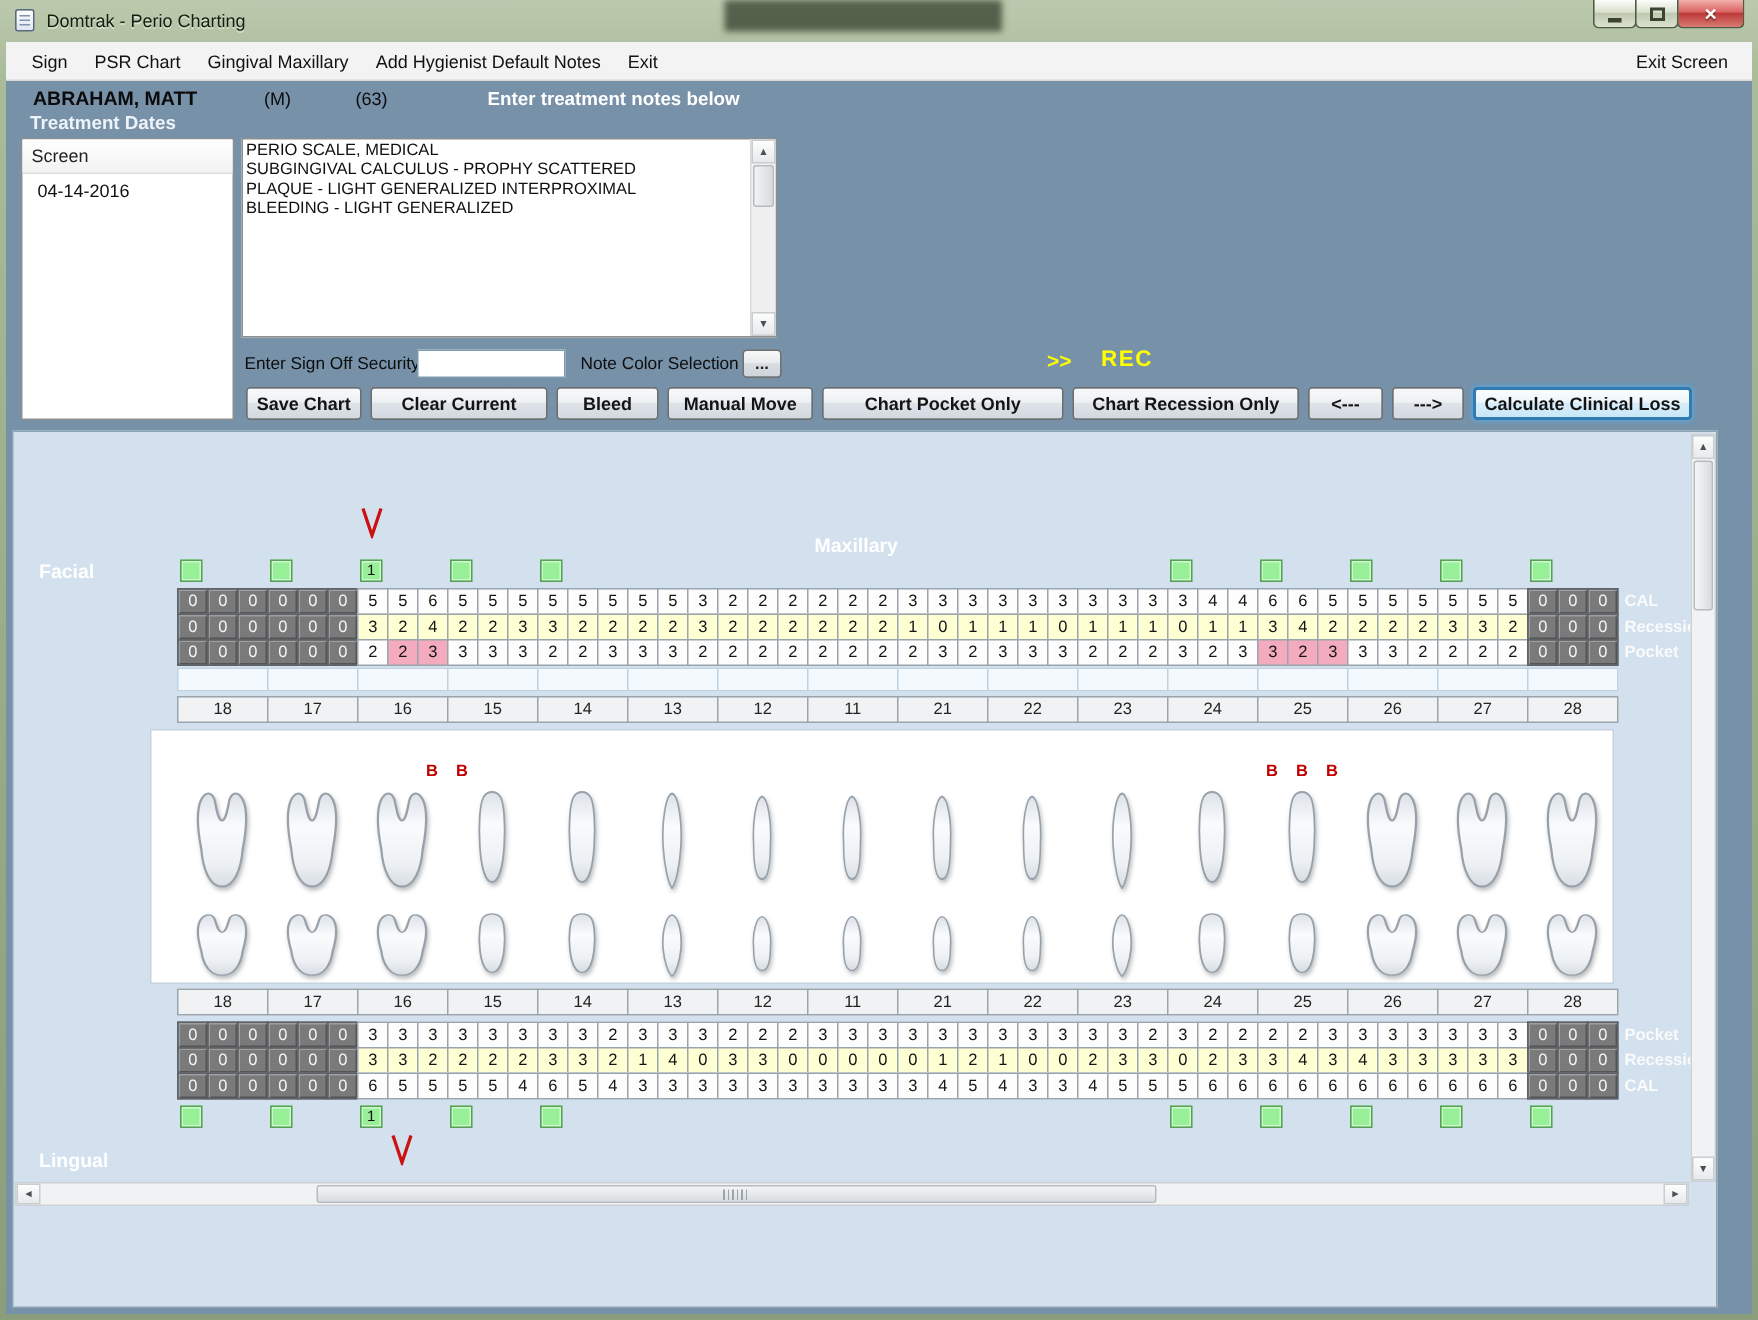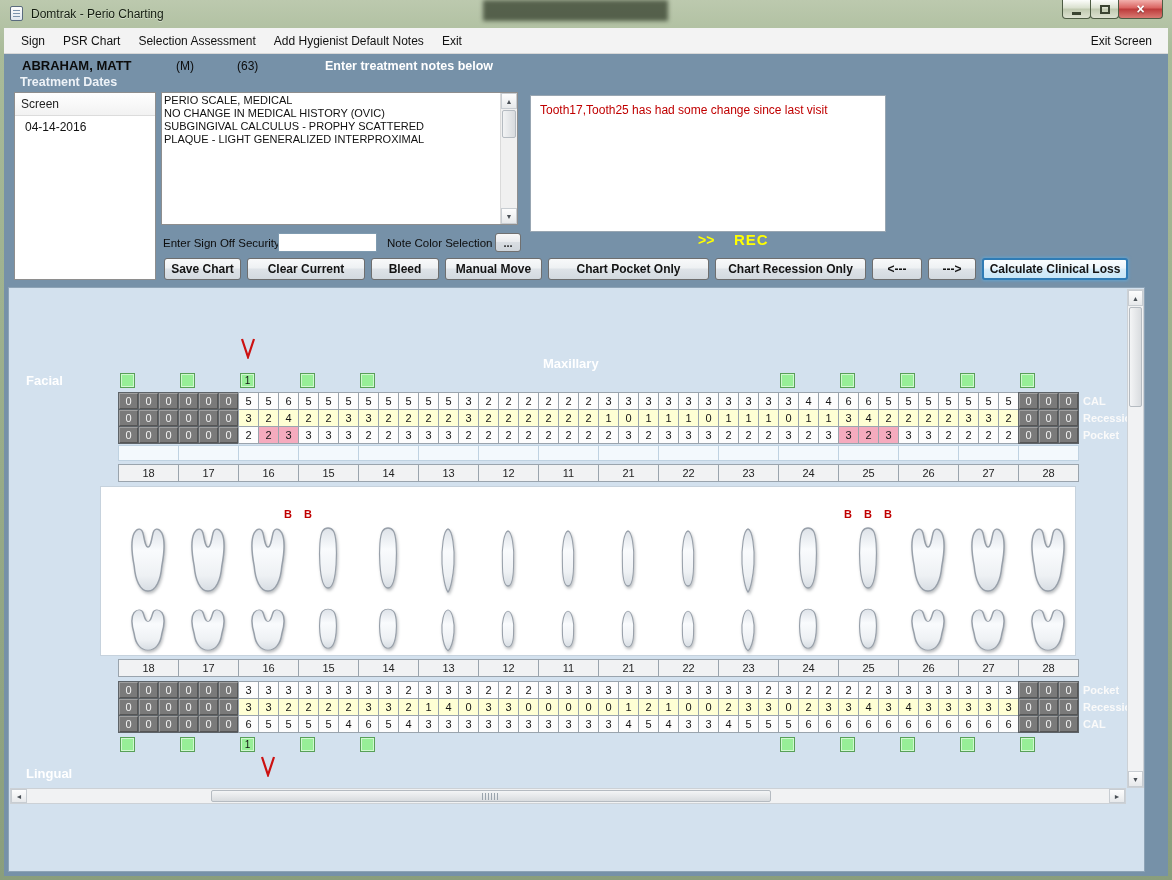--- a/index.html
+++ b/index.html
@@ -139,21 +139,21 @@
       <div class="wbtn close">
           <span class="ic-close">×</span>
         </div>
     </div>
   </div>
 
   <div class="menubar">
     <div class="menu-items" id="menu-items">
         <div class="menu-item">Sign</div>
         <div class="menu-item">PSR Chart</div>
-        <div class="menu-item">Selection Assessment</div>
+        <div class="menu-item">Gingival Maxillary</div>
         <div class="menu-item">Add Hygienist Default Notes</div>
         <div class="menu-item">Exit</div>
       </div>
     <span class="menu-right">Exit Screen</span>
   </div>
 
   <div class="bluearea"></div>
 
   <span class="pt-name">ABRAHAM, MATT</span>
   <span class="pt-sex">(M)</span>
@@ -164,34 +164,31 @@
   <div class="dates-panel">
     <div class="dates-header">Screen</div>
     <div id="dates-list">
         <div class="date-item">04-14-2016</div>
       </div>
   </div>
 
   <div class="notes-list">
     <div class="notes-items" id="notes-items">
         <div class="note-line">PERIO SCALE, MEDICAL</div>
-        <div class="note-line">NO CHANGE IN MEDICAL HISTORY (OVIC)</div>
         <div class="note-line">SUBGINGIVAL CALCULUS - PROPHY SCATTERED</div>
         <div class="note-line">PLAQUE - LIGHT GENERALIZED INTERPROXIMAL</div>
+        <div class="note-line">BLEEDING - LIGHT GENERALIZED</div>
       </div>
     <div class="list-vscroll">
       <div class="sb-btn" style="top:0">▲</div>
       <div class="list-thumb"></div>
       <div class="sb-btn sb-bottom">▼</div>
     </div>
   </div>
 
-  <div class="note-box">
-    <span id="note-text" style="color: rgb(192, 0, 0);">Tooth17,Tooth25 has had some change since last visit</span>
-  </div>
 
   <span class="so-label">Enter Sign Off Security</span>
   <input class="so-input" value="" style="">
   <span class="nc-label">Note Color Selection</span>
   <button class="nc-btn">...</button>
   <span class="rec-arrows" id="rec-arrows" style="color: rgb(255, 255, 0);">&gt;&gt;</span>
   <span class="rec-label" id="rec-label" style="color: rgb(255, 255, 0);">REC</span>
 
   <div class="toolbar" id="toolbar">
       <div class="tbtn" style="width: 77px;">Save Chart</div>

